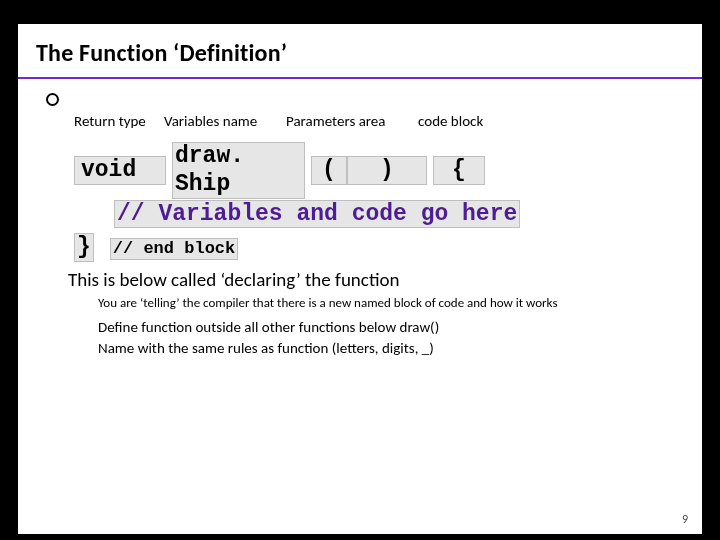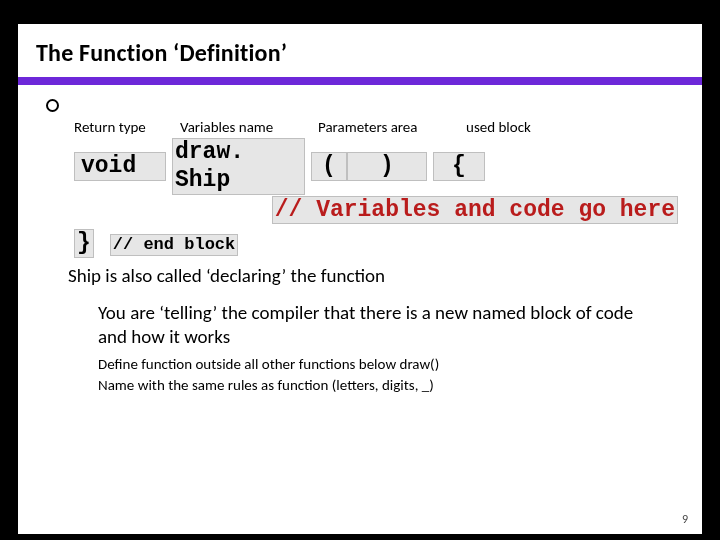--- a/index.html
+++ b/index.html
@@ -17,21 +17,21 @@
     top: 24px;
     left: 18px;
     right: 18px;
     bottom: 6px;
     background: #fff;
   }
   .title {
     font-size: 24px;
     font-weight: 700;
     padding: 14px 18px 10px 18px;
-    border-bottom: 8px solid #6d28d9;
+    border-bottom: 2px solid #6d28d9;
     letter-spacing: 0.2px;
   }
   .content {
     padding: 14px 24px 10px 28px;
   }
   .bullet-line {
     display: flex;
     align-items: center;
     gap: 8px;
     font-size: 21px;
@@ -41,29 +41,29 @@
     width: 13px;
     height: 13px;
     border: 2px solid #000;
     border-radius: 50%;
     flex: 0 0 auto;
   }
   .labels-row {
     display: flex;
     margin-left: 28px;
     font-size: 15px;
-    gap: 16px;
+    gap: 0;
   }
   .labels-row > div { white-space: nowrap; }
   .lbl-return { width: 90px; }
   .lbl-func   { width: 122px; }
   .lbl-params { width: 132px; }
   .lbl-start  { }
   .code-block {
-    margin: 2px 0 4px 28px;
+    margin: 12px 0 4px 28px;
   }
   .code-row1 {
     display: flex;
     font-family: "Courier New", monospace;
     font-size: 23px;
     font-weight: bold;
     color: #000;
     align-items: center;
   }
   .code-row1 .tok-void  { width: 92px; padding-left: 6px; }
@@ -77,46 +77,45 @@
   .hl {
     background: #e6e6e6;
     border: 1px solid #bfbfbf;
     padding: 0 2px;
     line-height: 1.2;
   }
   .code-row2 {
     font-family: "Courier New", monospace;
     font-size: 23px;
     font-weight: bold;
-    color: #b91c1c;
+    color: #4c1d95;
     margin-left: 40px;
     margin-top: 2px;
-    text-align: right;
   }
   .code-row3 {
     display: flex;
     align-items: baseline;
     gap: 16px;
     font-family: "Courier New", monospace;
     font-size: 23px;
     font-weight: bold;
     color: #000;
     margin-top: 4px;
   }
   .end-comment {
     font-size: 17px;
     font-weight: bold;
   }
   .para {
     font-size: 19px;
     margin: 6px 0 4px 22px;
   }
   .sub {
-    font-size: 19px;
-    margin: 14px 0 6px 52px;
+    font-size: 13px;
+    margin: 4px 0 6px 52px;
     max-width: 560px;
     line-height: 1.25;
   }
   .rules-head {
     font-size: 19px;
     margin: 4px 0 4px 22px;
   }
   .rule-item {
     font-size: 15px;
     margin: 3px 0 3px 52px;
@@ -139,21 +138,21 @@
   <div class="content">
 
     <div class="bullet-line">
       <span class="bullet-circle"></span>
     </div>
 
     <div class="labels-row">
       <div class="lbl-return">Return type</div>
       <div class="lbl-func">Variables name</div>
       <div class="lbl-params">Parameters area</div>
-      <div class="lbl-start">used block</div>
+      <div class="lbl-start">code block</div>
     </div>
 
     <div class="code-block">
       <div class="code-row1">
         <span class="hl tok-void">void</span>
         <span class="gap1"></span>
         <span class="hl tok-name">draw. Ship</span>
         <span class="gap2"></span>
         <span class="hl tok-paren">(</span>
         <span class="hl tok-rp">)</span>
@@ -162,21 +161,21 @@
       </div>
       <div class="code-row2">
         <span class="hl">// Variables and code go here</span>
       </div>
       <div class="code-row3">
         <span class="hl">}</span>
         <span class="hl end-comment">// end block</span>
       </div>
     </div>
 
-    <div class="para">Ship is also called ‘declaring’ the function</div>
+    <div class="para">This is below called ‘declaring’ the function</div>
     <div class="sub">You are ‘telling’ the compiler that there is a new named block of code and how it works</div>
 
     <div class="rule-item">Define function outside all other functions below draw()</div>
     <div class="rule-item">Name with the same rules as function (letters, digits, _)</div>
 
   </div>
 
   <div class="pagenum">9</div>
 </div>
 

